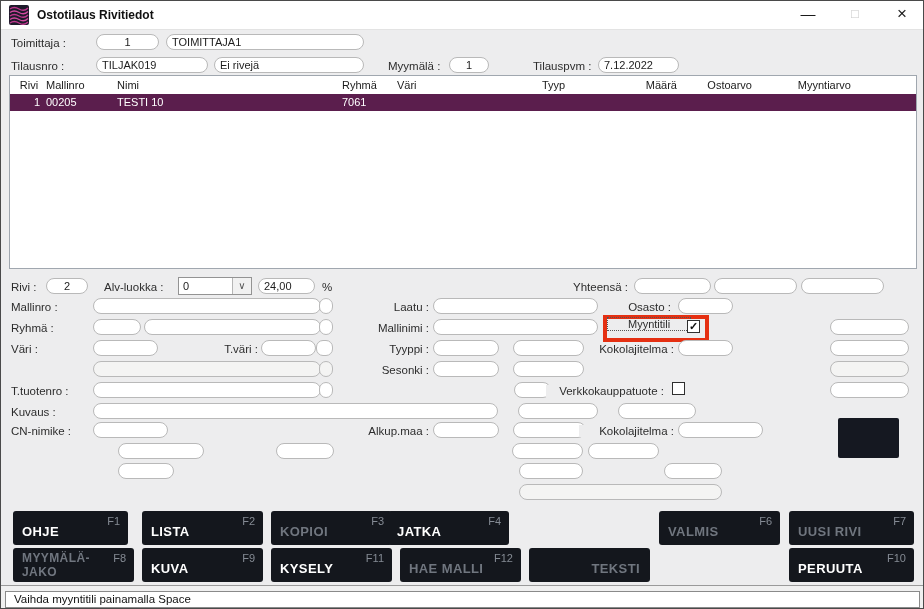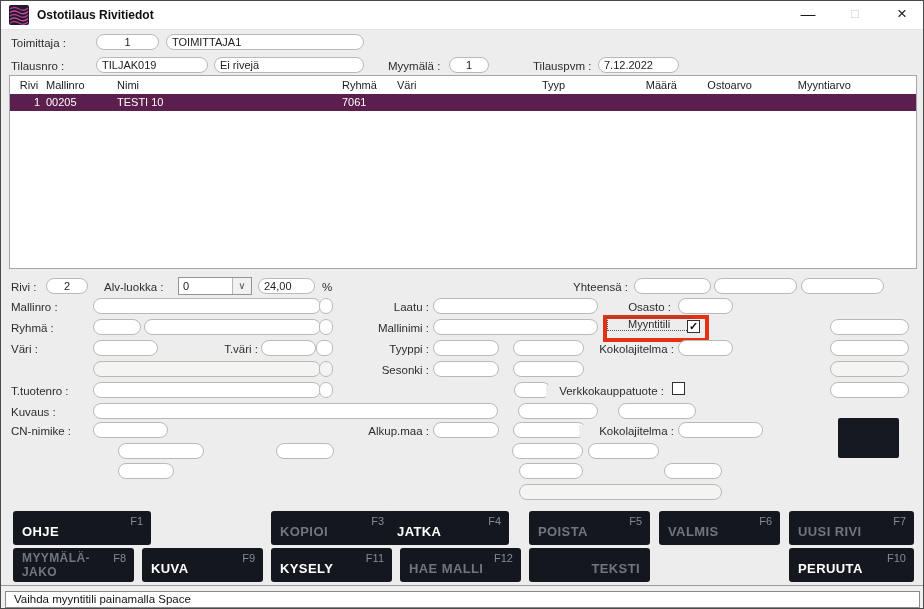--- a/index.html
+++ b/index.html
@@ -182,36 +182,36 @@
   <div class="fld" style="left:275px;top:442px;width:58px;"></div>
   <div class="fld" style="left:511px;top:442px;width:71px;"></div>
   <div class="fld" style="left:587px;top:442px;width:71px;"></div>
 
   <div class="fld" style="left:117px;top:462px;width:56px;"></div>
   <div class="fld" style="left:518px;top:462px;width:64px;"></div>
   <div class="fld" style="left:663px;top:462px;width:58px;"></div>
 
   <div class="fld gray" style="left:518px;top:483px;width:203px;"></div>
 
-  <div class="fbtn" style="left:12px;top:510px;width:138px;padding-left:48px;">
+  <div class="fbtn" style="left:12px;top:510px;width:115px;padding-left:48px;">
     <span class="cap-l">OHJE</span>
     <span class="fk">F1</span>
+  </div>
+  <div class="fbtn" style="left:141px;top:510px;width:121px;">
+    <span class="cap-l">LISTA</span>
+    <span class="fk">F2</span>
   </div>
   <div class="fbtn dis" style="left:270px;top:510px;width:121px;">
     <span class="cap-l">KOPIOI</span>
     <span class="fk">F3</span>
   </div>
   <div class="fbtn" style="left:387px;top:510px;width:121px;">
     <span class="cap-l">JATKA</span>
     <span class="fk">F4</span>
   </div>
-  <div class="fbtn dis" style="left:528px;top:510px;width:121px;">
-    <span class="cap-l">POISTA</span>
-    <span class="fk">F5</span>
-  </div>
   <div class="fbtn dis" style="left:658px;top:510px;width:121px;">
     <span class="cap-l">VALMIS</span>
     <span class="fk">F6</span>
   </div>
   <div class="fbtn dis" style="left:788px;top:510px;width:125px;">
     <span class="cap-l">UUSI RIVI</span>
     <span class="fk">F7</span>
   </div>
 
   <div class="fbtn dis two" style="left:12px;top:547px;width:121px;padding-left:32px;">

